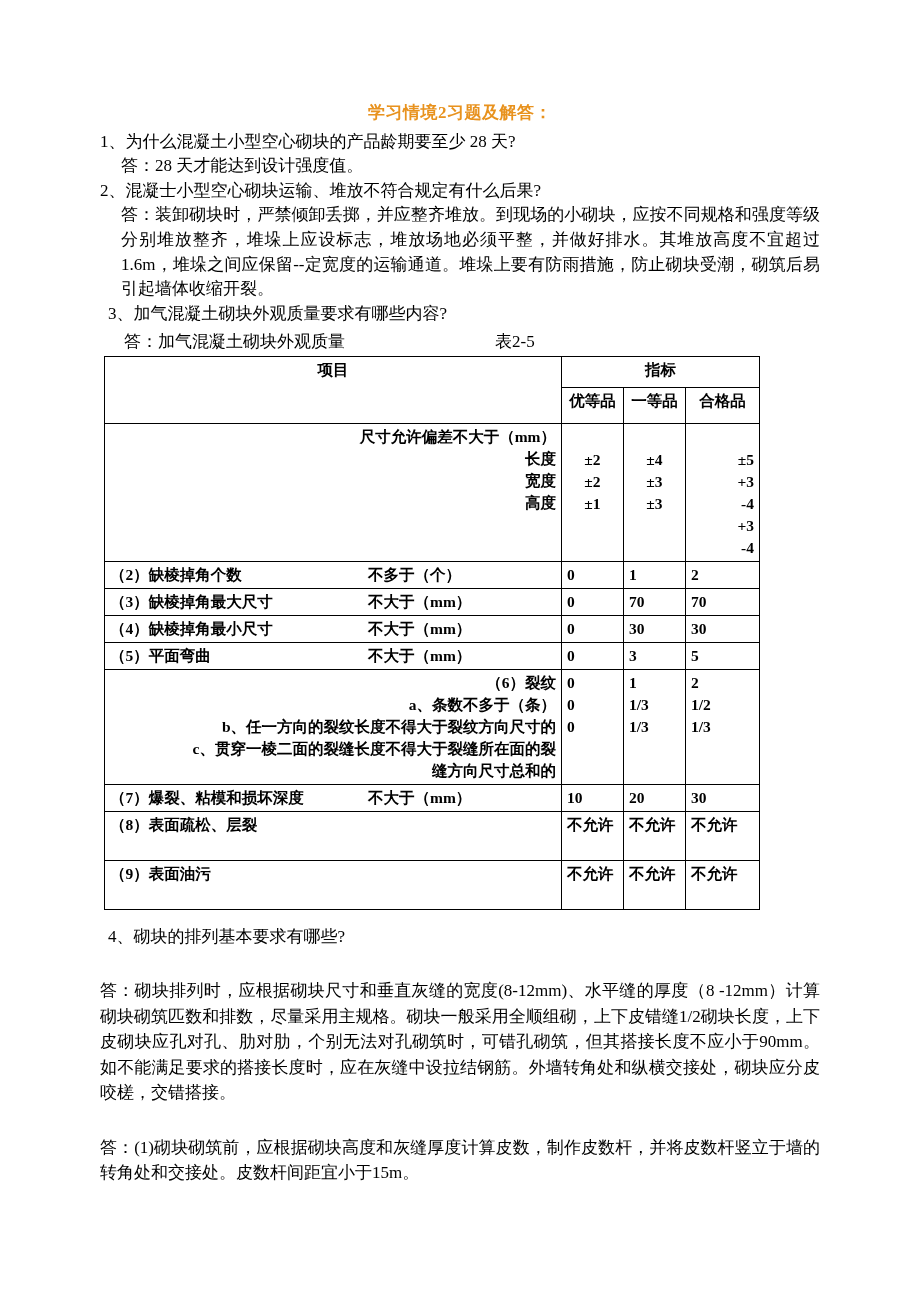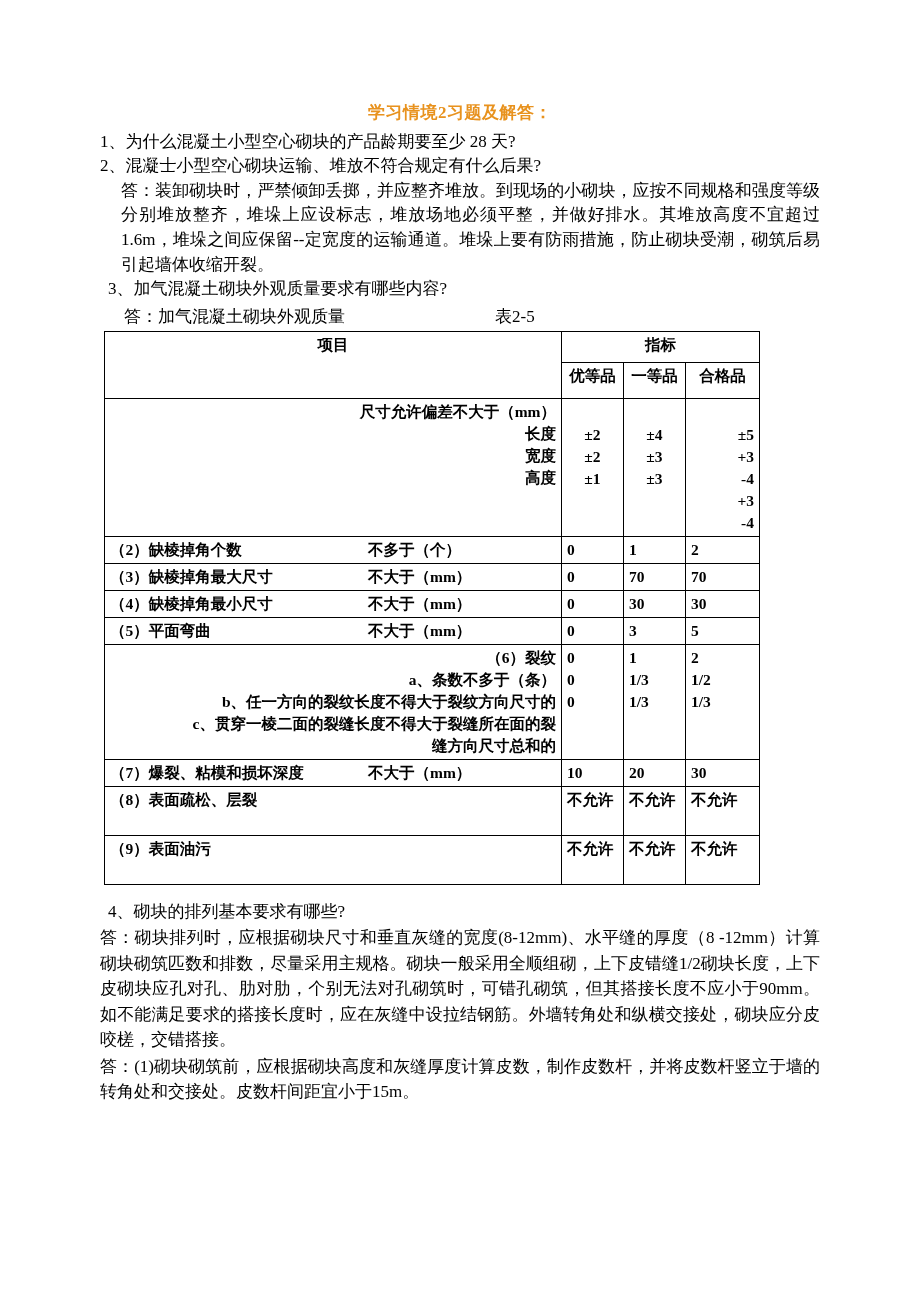--- a/index.html
+++ b/index.html
@@ -115,30 +115,31 @@
   .tail-text {
     margin-top: 14px;
   }
   p.tail {
     margin: 0 0 0 0;
     font-size: 17px;
     line-height: 1.5;
     text-align: justify;
     text-justify: inter-ideograph;
   }
-  p.tail.gap { margin-top: 1px; }
+  p.tail.gap { margin-top: 29px; }
 </style>
 </head>
 <body>
 
 <div class="page">
 
   <h1 class="doc-title">学习情境2习题及解答：</h1>
 
   <p class="q">1、为什么混凝土小型空心砌块的产品龄期要至少 28 天?</p>
+  <p class="q indent2">答：28 天才能达到设计强度值。</p>
 
   <p class="q">2、混凝士小型空心砌块运输、堆放不符合规定有什么后果?</p>
   <p class="ans-block">答：装卸砌块时，严禁倾卸丢掷，并应整齐堆放。到现场的小砌块，应按不同规格和强度等级分别堆放整齐，堆垛上应设标志，堆放场地必须平整，并做好排水。其堆放高度不宜超过 1.6m，堆垛之间应保留--定宽度的运输通道。堆垛上要有防雨措施，防止砌块受潮，砌筑后易引起墙体收缩开裂。</p>
 
   <p class="q" style="padding-left:8px;">3、加气混凝土砌块外观质量要求有哪些内容?</p>
 
   <div class="caption-row"><span>答：加气混凝土砌块外观质量</span><span style="display:inline-block;width:150px;"></span><span>表2-5</span></div>
 
   <table class="spec">
     <colgroup>

